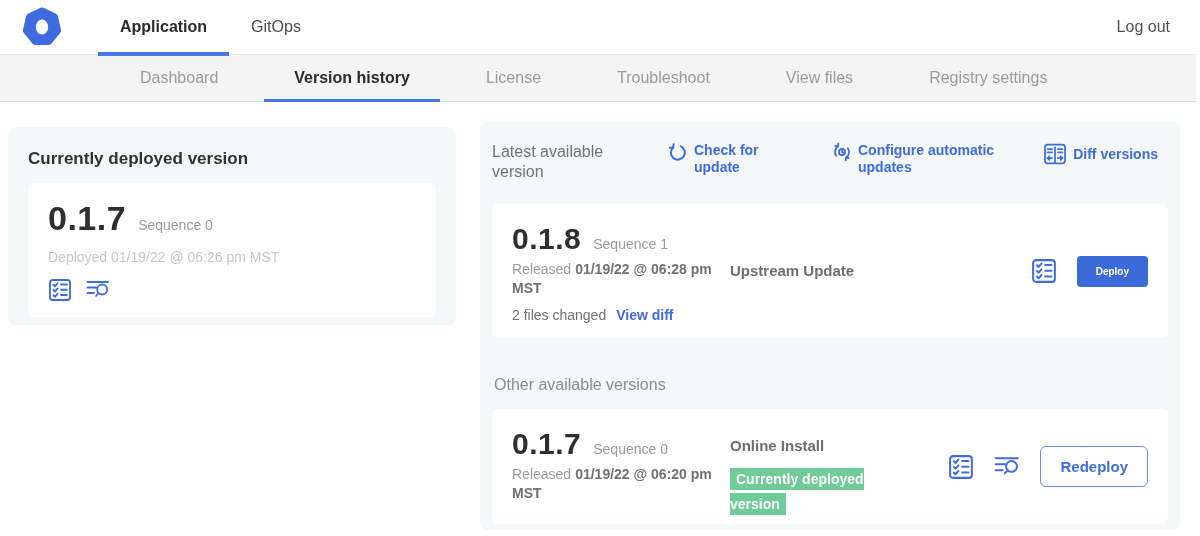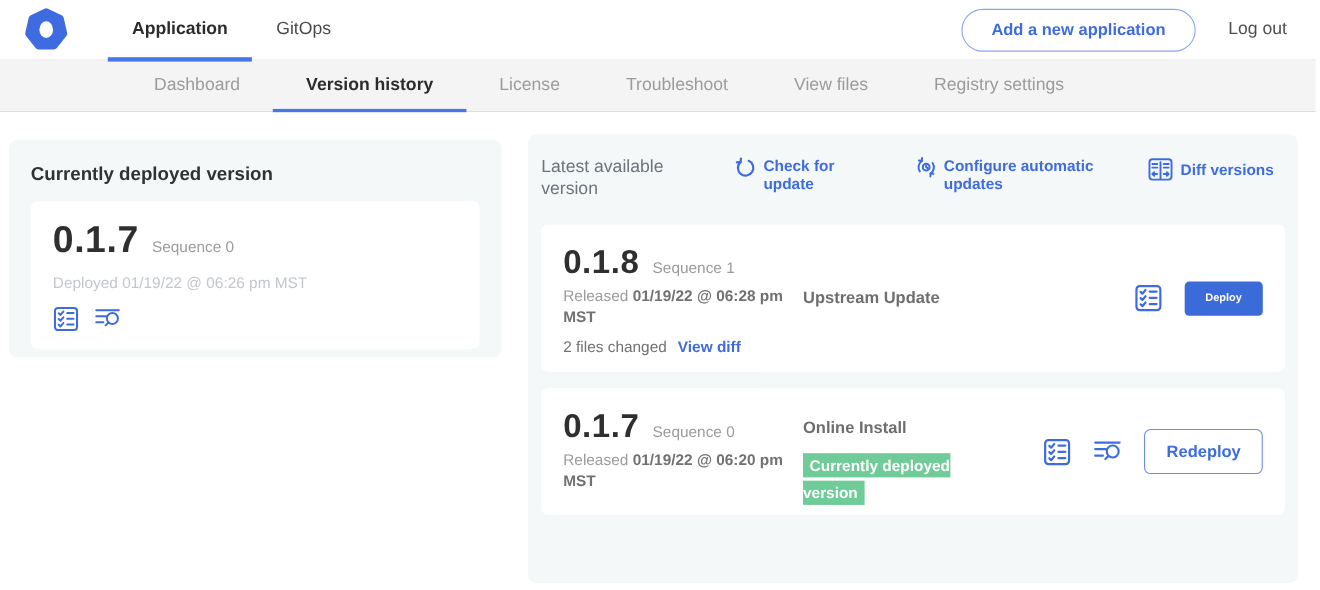--- a/index.html
+++ b/index.html
@@ -17,21 +17,21 @@
   .htab.active { color:#2b2b2b; font-weight:600; }
   .htab.active::after { content:""; position:absolute; left:0; right:0; bottom:-1px; height:4px; background:#4676e8; }
   .hright { margin-left:auto; display:flex; align-items:center; }
   .add-app-btn { border:1px solid #8aa4ef; background:#fff; color:#3e6ce0; font-weight:700;
     font-size:15px; padding:10px 26px; border-radius:22px; cursor:pointer; margin-right:30px;
     font-family:"Liberation Sans", sans-serif; }
   .logout { font-size:16px; color:#4f4f4f; margin-right:26px; cursor:pointer; }
 
   
   .subnav { display:flex; align-items:center; height:47px; background:#f4f4f4;
-    border-bottom:1px solid #dcdcdc; padding-left:110px; }
+    border-bottom:1px solid #dcdcdc; padding-left:110px; gap:16px; }
   .snav-item { position:relative; display:flex; align-items:center; height:47px; padding:0 30px;
     font-size:16px; color:#9b9b9b; cursor:pointer; white-space:nowrap; }
   .snav-item.active { color:#2b2b2b; font-weight:700; }
   .snav-item.active::after { content:""; position:absolute; left:0; right:0; bottom:-1px; height:4px; background:#4676e8; }
 
   
   .content { position:relative; width:1200px; height:434px; background:#fff; }
 
   .panel { background:#f5f8f9; border-radius:8px; position:absolute; }
   .panel-left { left:8px; top:25px; width:448px; height:198px; padding:22px 20px 20px 20px; }
@@ -97,21 +97,20 @@
     </div>
     <div class="htabs">
       <div class="htab active">
         <span>Application</span>
       </div>
       <div class="htab">
         <span>GitOps</span>
       </div>
     </div>
     <div class="hright">
-      <button class="add-app-btn">Add a new application</button>
       <span class="logout">Log out</span>
     </div>
   </div>
 
   <div class="subnav">
     <div class="snav-item">Dashboard</div>
     <div class="snav-item active">Version history</div>
     <div class="snav-item">License</div>
     <div class="snav-item">Troubleshoot</div>
     <div class="snav-item">View files</div>
@@ -228,20 +227,21 @@
               <path d="M5 11 l1.4 1.4 l2.4 -2.8"></path>
                 <path d="M12 10.8 H17.3"></path>
               <path d="M5 15.8 l1.4 1.4 l2.4 -2.8"></path>
                 <path d="M12 15.6 H17.3"></path>
             </svg>
           </span>
           <button class="deploy-btn">Deploy</button>
         </div>
       </div>
 
+      <div class="other-title">Other available versions</div>
 
       <div class="ver-card card-other">
         <div class="vc-left">
           <div class="ver-row">
             <span class="ver-num">0.1.7</span>
             <span class="seq">Sequence 0</span>
           </div>
           <div class="rel-line">
             <span class="rel-label">Released</span><span class="rel-date">01/19/22 @ 06:20 pm MST</span>
           </div>

